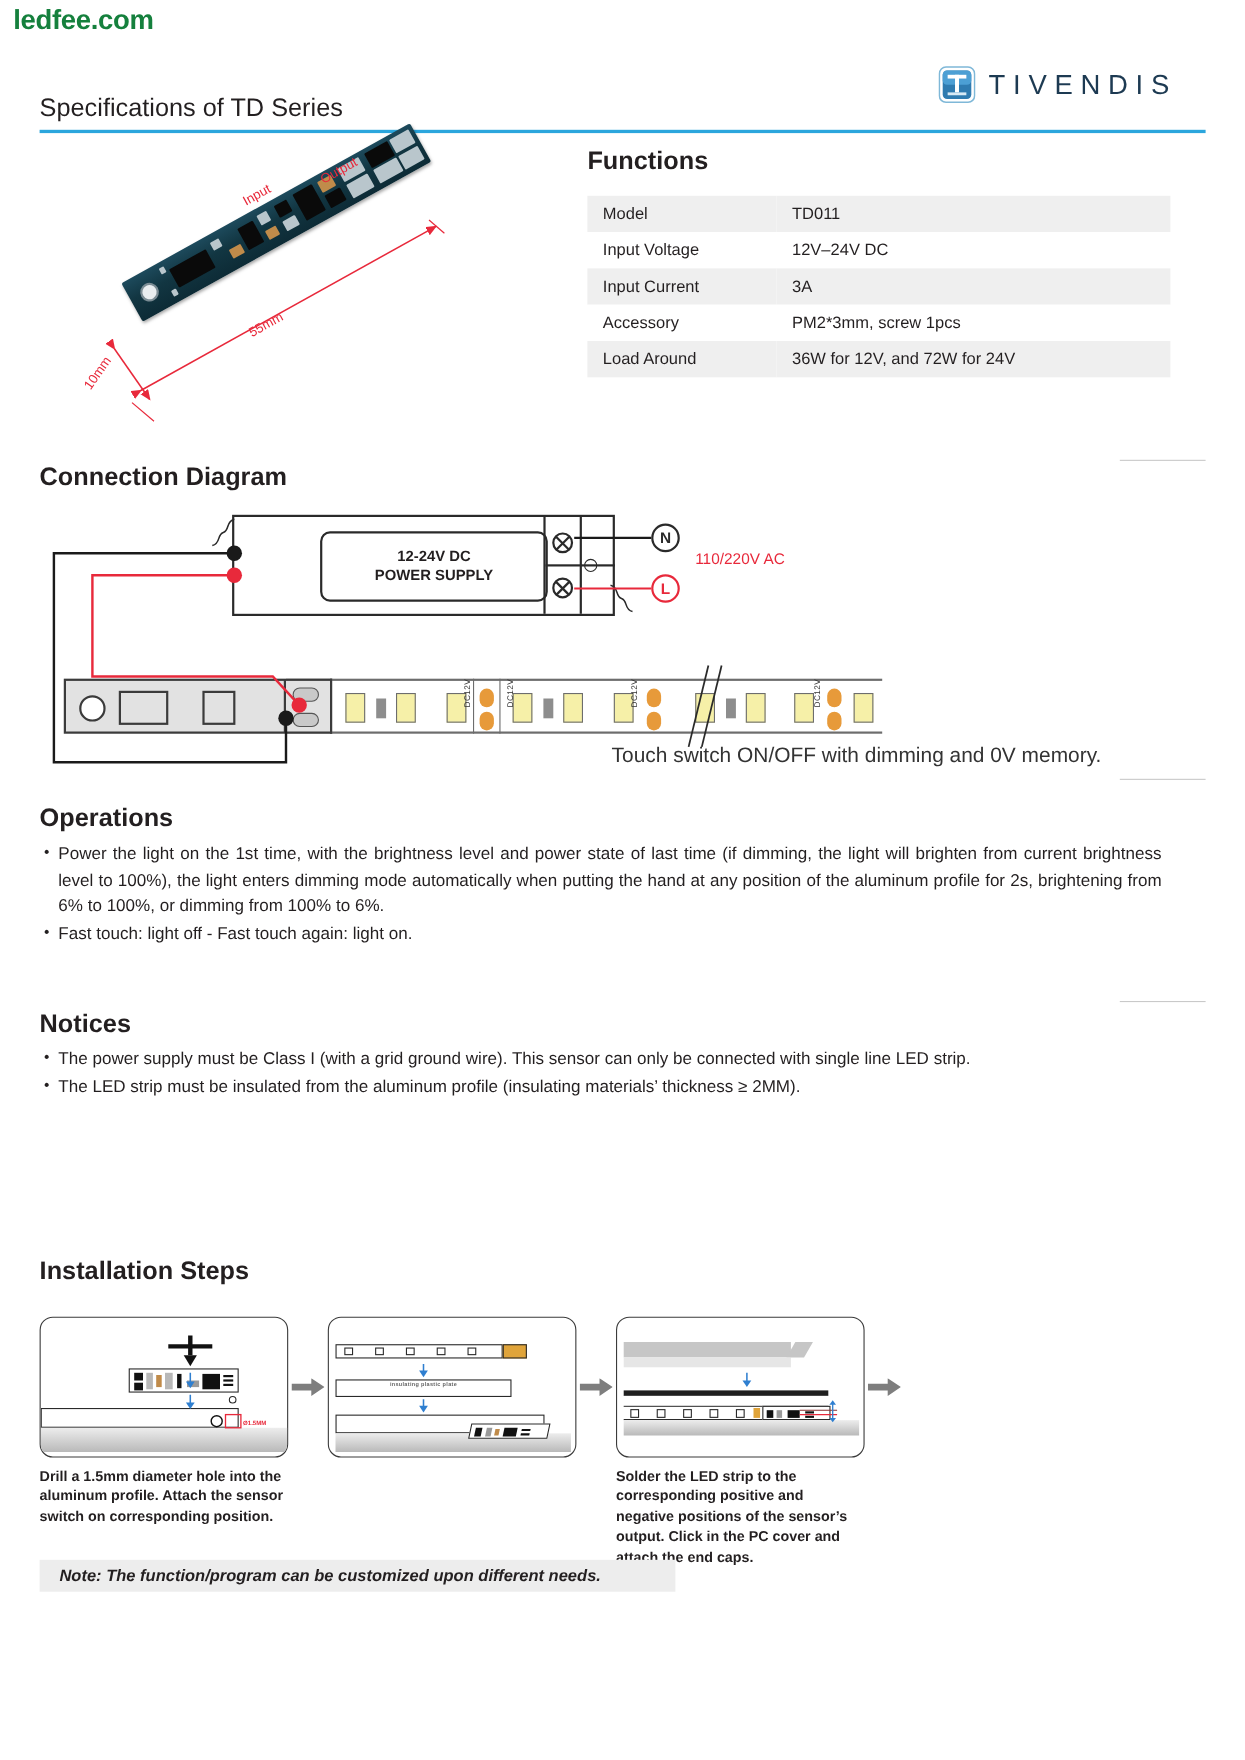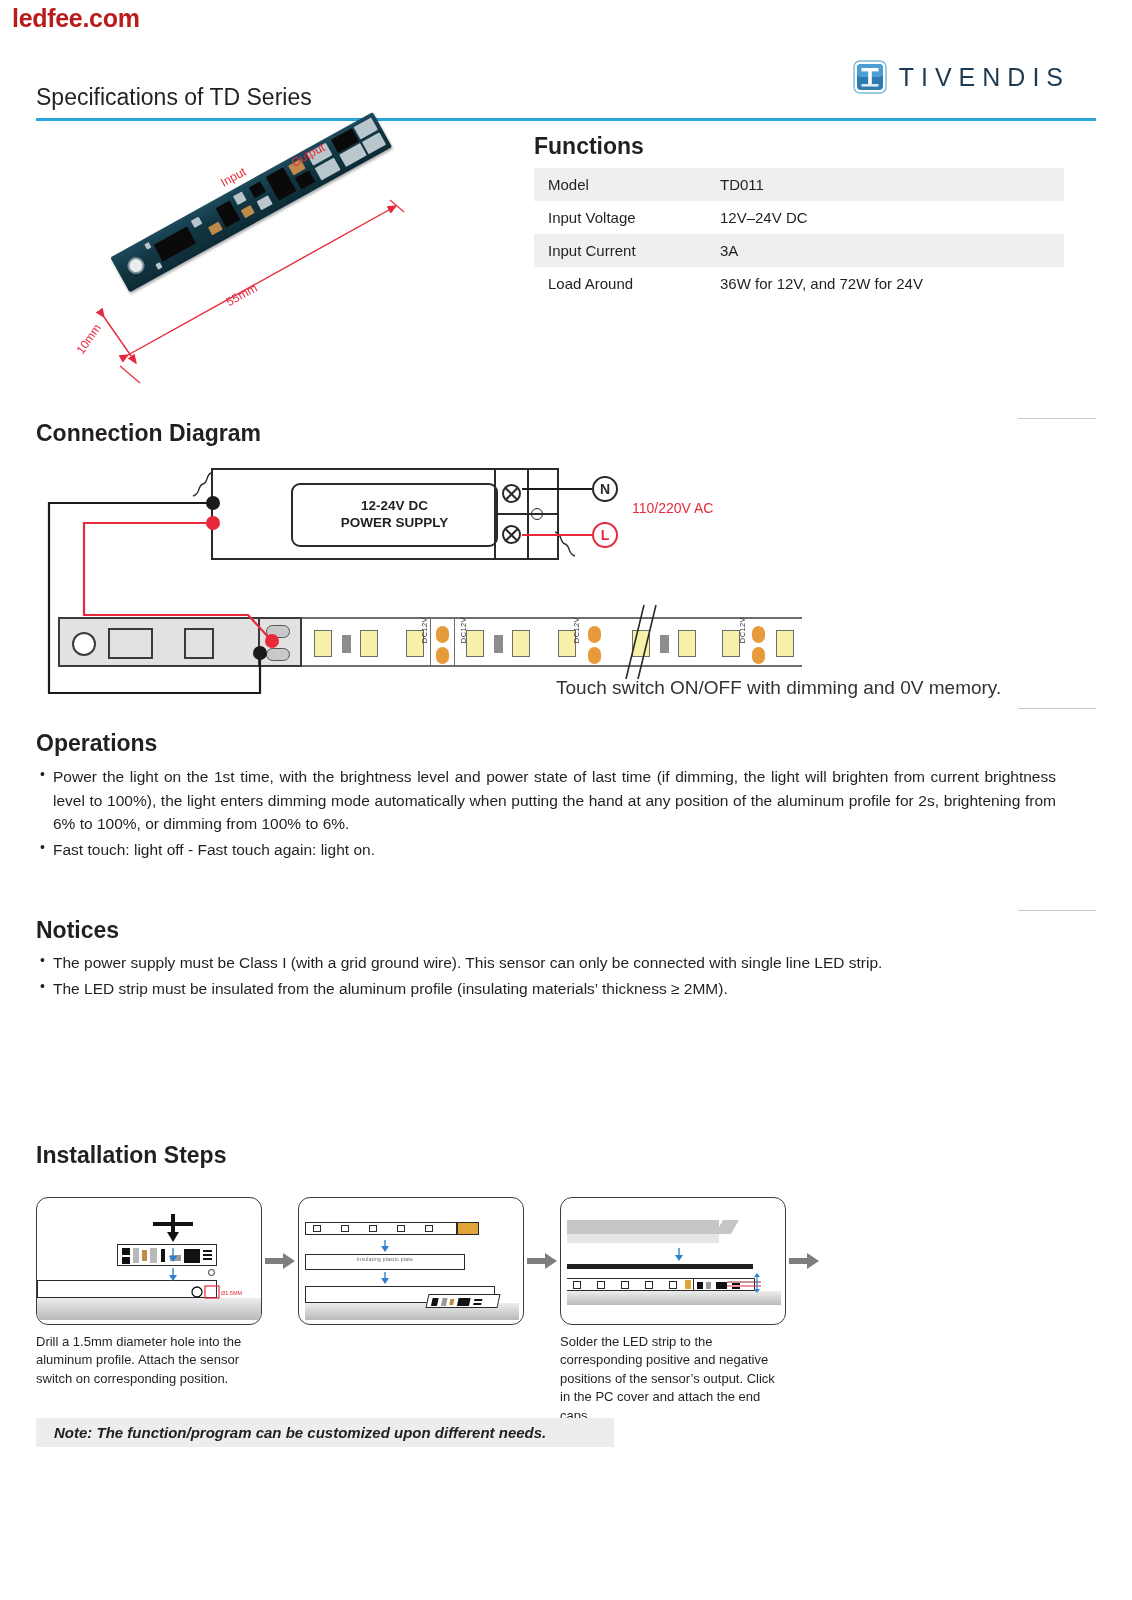--- a/index.html
+++ b/index.html
@@ -8,21 +8,21 @@
     background: #ffffff;
     font-family: "Liberation Sans", sans-serif;
     color: #231f20;
     overflow: hidden;
   }
   .page { position: relative; width: 1132px; height: 1600px; }
 
   
   .watermark {
     position: absolute; left: 12px; top: 4px;
-    font-size: 25px; font-weight: bold; color: #b91c1c;
+    font-size: 25px; font-weight: bold; color: #15803d;
     letter-spacing: -0.3px;
   }
   .brand { position: absolute; right: 62px; top: 60px; display: flex; align-items: center; gap: 12px; }
   .brand-mark { width: 34px; height: 34px; position: relative; }
   .brand-name {
     font-size: 25px; letter-spacing: 7px; color: #1d3a52; font-weight: 500;
   }
   .doc-title {
     position: absolute; left: 36px; top: 84px;
     font-size: 23px; color: #231f20; font-weight: 400;
@@ -46,21 +46,21 @@
   .pcb .pad  { position: absolute; background: #b9c6cc; border-radius: 1px; }
   .pcb .tan  { position: absolute; background: #c08b4a; border-radius: 1px; }
   .pcb .hole {
     position: absolute; left: 10px; top: 11px; width: 17px; height: 17px;
     border-radius: 50%; background: #e9edef; border: 2px solid #7b8c94;
   }
   .annot { position: absolute; color: #e8293b; font-size: 12px; font-weight: 500; }
 
   
   .functions { position: absolute; left: 534px; top: 133px; width: 530px; }
-  .functions h2 { font-size: 23px; font-weight: bold; margin-bottom: 8px; }
+  .functions h2 { font-size: 23px; font-weight: bold; margin-bottom: 18px; }
   table.spec { width: 100%; border-collapse: collapse; }
   table.spec td {
     padding: 6px 0 6px 14px; font-size: 15px; vertical-align: middle;
     line-height: 1.4;
   }
   table.spec tr:nth-child(odd) { background: #efefef; }
   table.spec tr:nth-child(even) { background: #ffffff; }
   table.spec td.k { width: 172px; }
 
   
@@ -133,21 +133,21 @@
   .bullets { position: absolute; }
   .bullets p {
     position: relative; padding-left: 13px; font-size: 15.5px; line-height: 1.52;
     margin-bottom: 2px; text-align: justify;
   }
   .bullets p::before {
     content: '\2022'; position: absolute; left: 0; top: -1px; font-size: 14px;
   }
 
   
-  .steps { position: absolute; left: 36px; top: 1197px; width: 1060px; }
+  .steps { position: absolute; left: 36px; top: 1197px; width: 1060px; font-weight: bold; }
   .steps-row { display: flex; align-items: flex-start; }
   .step { width: 226px; }
   .step-box {
     width: 226px; height: 128px; border: 1.6px solid #3b3b3b; border-radius: 12px;
     background: #fff; position: relative; overflow: hidden;
   }
   .step-cap { font-size: 13px; line-height: 1.42; margin-top: 8px; color: #231f20; }
   .arrow { width: 36px; height: 128px; display: flex; align-items: center; justify-content: center; }
   .arrow svg { display: block; }
 
@@ -242,20 +242,24 @@
           <td class="k">Model</td>
           <td>TD011</td>
         </tr>
         <tr>
           <td class="k">Input Voltage</td>
           <td>12V–24V DC</td>
         </tr>
         <tr>
           <td class="k">Input Current</td>
           <td>3A</td>
+        </tr>
+        <tr>
+          <td class="k">Accessory</td>
+          <td>PM2*3mm, screw 1pcs</td>
         </tr>
         <tr>
           <td class="k">Load Around</td>
           <td>36W for 12V, and 72W for 24V</td>
         </tr>
       </tbody>
     </table>
   </div>
 
   <div class="h-sect" style="left:36px;top:420px;">Connection Diagram</div>

